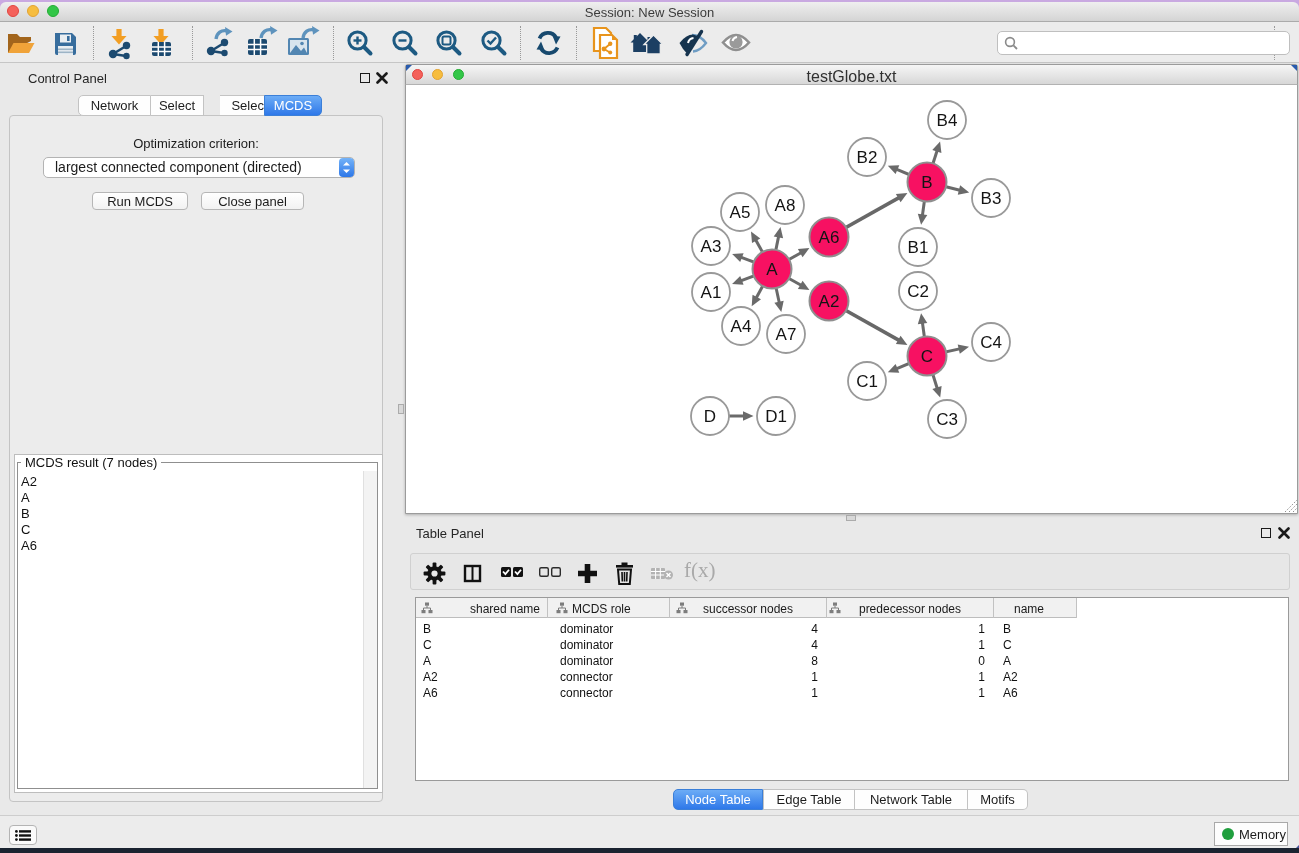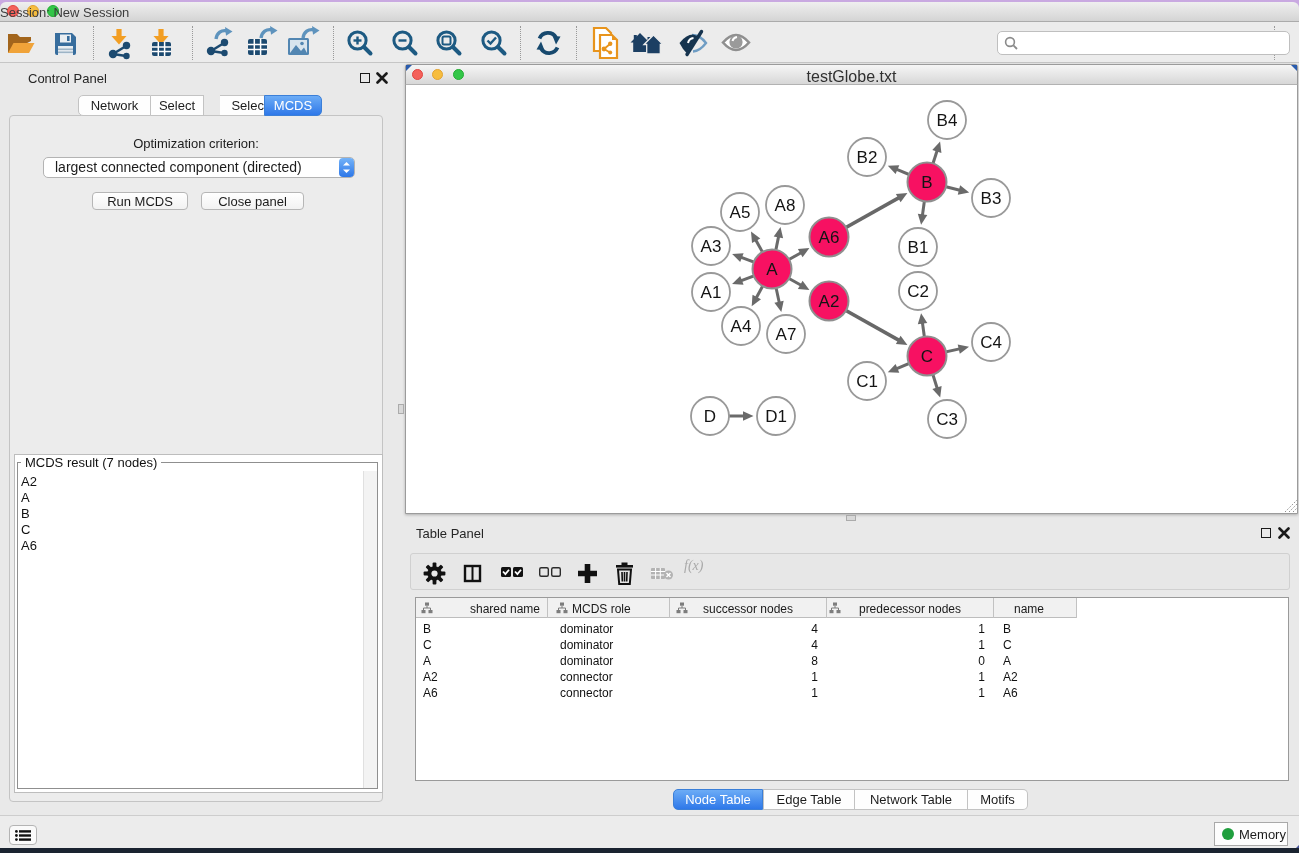--- a/index.html
+++ b/index.html
@@ -10,21 +10,21 @@
 .tabsel{background:linear-gradient(#6cacf6,#2e78e9);color:#fff;border-color:#3b7fd8}
 .btn{position:absolute;background:linear-gradient(#fff,#f2f2f2);border:1px solid #b6b6b6;border-radius:4px;font-size:13px;color:#1c1c1c;text-align:center}
 </style></head>
 <body>
 
 <div class="ab" style="left:0;top:0;width:1299px;height:8px;background:#c9a9e1"></div>
 <div class="ab" style="left:0;top:2px;width:1299px;height:20px;background:linear-gradient(#efefef,#d4d4d4);border-radius:6px 6px 0 0;border-bottom:1px solid #ababab"></div>
 <div class="ab" style="left:7px;top:5px;width:12.4px;height:12.4px;border-radius:50%;background:#f4615b;border:1px solid #e14540"></div>
 <div class="ab" style="left:27px;top:5px;width:12.4px;height:12.4px;border-radius:50%;background:#f6bd3f;border:1px solid #e3a332"></div>
 <div class="ab" style="left:47px;top:5px;width:12.4px;height:12.4px;border-radius:50%;background:#33c648;border:1px solid #23ad34"></div>
-<div class="ab" style="left:0;top:5px;width:1299px;text-align:left;font-size:13px;color:#3c3c3c">Session: New Session</div>
+<div class="ab" style="left:0;top:5px;width:1299px;text-align:center;font-size:13px;color:#3c3c3c">Session: New Session</div>
 
 <div class="ab" style="left:0;top:22px;width:1299px;height:41px;background:#ececec;border-bottom:1px solid #c6c6c6"></div>
 <div class="ab" style="left:93px;top:26px;height:34px;border-left:1px dotted #999"></div>
 <div class="ab" style="left:192px;top:26px;height:34px;border-left:1px dotted #999"></div>
 <div class="ab" style="left:333px;top:26px;height:34px;border-left:1px dotted #999"></div>
 <div class="ab" style="left:520px;top:26px;height:34px;border-left:1px dotted #999"></div>
 <div class="ab" style="left:576px;top:26px;height:34px;border-left:1px dotted #999"></div>
 <div class="ab" style="left:1274px;top:26px;height:34px;border-left:1px dotted #999"></div>
 
 <svg class="ab" style="left:3px;top:26px" width="34" height="34" viewBox="0 0 34 34">
@@ -359,21 +359,21 @@
     <rect x="1" y="2" width="14" height="11" rx="1" fill="#b3b3b3"></rect>
     <g stroke="#fff" stroke-width="1">
       <line x1="1" y1="5.5" x2="15" y2="5.5"></line>
       <line x1="1" y1="9" x2="15" y2="9"></line>
       <line x1="5.6" y1="2" x2="5.6" y2="13"></line>
       <line x1="10.3" y1="2" x2="10.3" y2="13"></line>
     </g>
     <circle cx="18.5" cy="9" r="4.5" fill="#b3b3b3"></circle>
     <path d="M16.5 7l4 4M20.5 7l-4 4" stroke="#fff" stroke-width="1.4"></path>
   </svg>
-<div class="ab" style="left:684px;top:558px;font-family:'Liberation Serif',serif;font-style:italic;font-size:14px;color:#a9a9a9">f(x)</div>
+<div class="ab" style="left:684px;top:558px;font-family:'Liberation Serif',serif;font-size:21px;color:#a9a9a9">f(x)</div>
 
 <div class="ab" style="left:415px;top:597px;width:874px;height:184px;background:#fff;border:1px solid #9a9a9a"></div>
 <div class="ab" style="left:416px;top:598px;width:660px;height:20px;background:#f1f1f1;border-bottom:1px solid #bdbdbd"></div>
 
 <div class="ab" style="left:547px;top:598px;height:20px;border-left:1px solid #c2c2c2"></div>
 <div class="ab" style="left:669px;top:598px;height:20px;border-left:1px solid #c2c2c2"></div>
 <div class="ab" style="left:826px;top:598px;height:20px;border-left:1px solid #c2c2c2"></div>
 <div class="ab" style="left:993px;top:598px;height:20px;border-left:1px solid #c2c2c2"></div>
 <div class="ab" style="left:1076px;top:598px;height:20px;border-left:1px solid #c2c2c2"></div>
 <svg class="ab ticon" style="left:421px;top:602px" width="12" height="12" viewBox="0 0 12 12">

